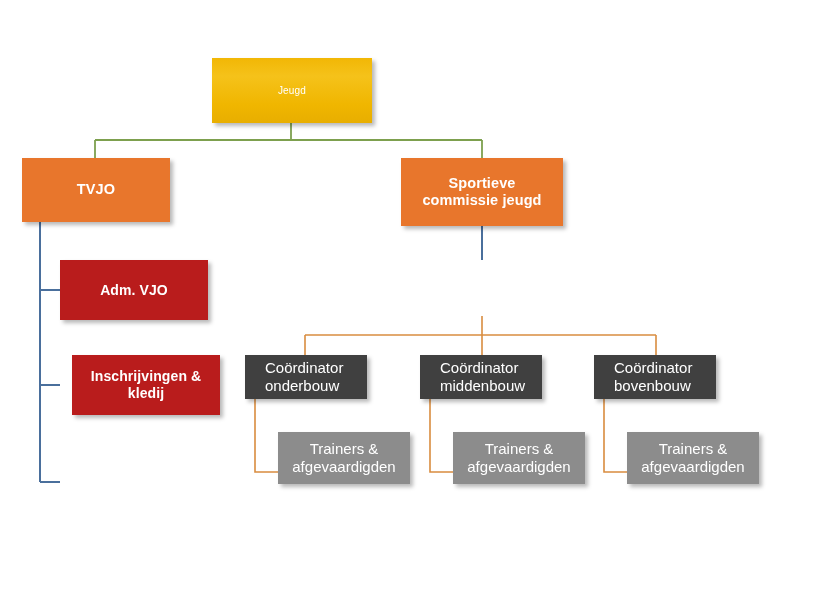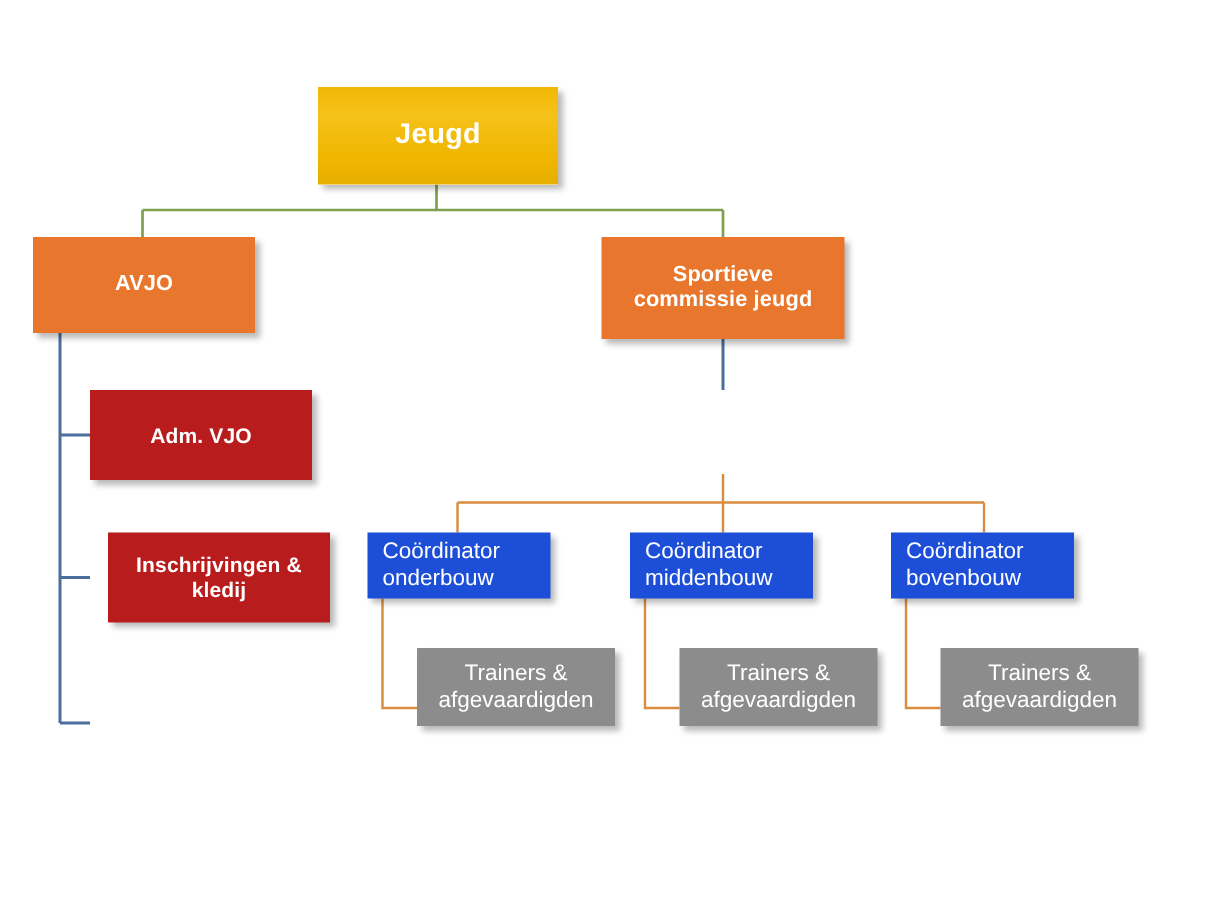--- a/index.html
+++ b/index.html
@@ -32,43 +32,43 @@
     align-items: center;
     justify-content: center;
     text-align: center;
     color: #ffffff;
     line-height: 1.18;
     box-shadow: 3px 3px 4px rgba(0,0,0,0.28);
     white-space: pre-line;
   }
   .node-root {
     background: linear-gradient(180deg, #f2b705 0%, #f5c21a 28%, #f0b600 72%, #e8ae00 100%);
-    font-weight: bold;
-    font-size: 19px;
+    font-weight: normal;
+    font-size: 10px;
     letter-spacing: 0.2px;
   }
   .node-dept {
     background: #e8762c;
     font-weight: bold;
     font-size: 14.5px;
     letter-spacing: 0.1px;
   }
   .node-sub {
     background: #b91c1c;
     font-weight: bold;
     font-size: 14px;
     letter-spacing: 0.1px;
   }
   .node-coord {
-    background: #1d4ed8;
+    background: #404040;
     font-weight: normal;
     font-size: 15px;
     justify-content: flex-start;
     text-align: left;
-    padding-left: 10px;
+    padding-left: 20px;
   }
   .node-trainer {
     background: #8c8c8c;
     font-weight: normal;
     font-size: 15px;
   }
 </style>
 </head>
 <body>
 
@@ -104,21 +104,21 @@
 
     <g>
       <path d="M255,399 L255,472 L278,472" stroke="#d98c3f" stroke-width="1.6" fill="none"></path>
       <path d="M430,399 L430,472 L453,472" stroke="#d98c3f" stroke-width="1.6" fill="none"></path>
       <path d="M604,399 L604,472 L627,472" stroke="#d98c3f" stroke-width="1.6" fill="none"></path>
     </g>
   </svg>
 
   <div class="node node-root" style="left:212px; top:58px; width:160px; height:65px;">Jeugd</div>
 
-  <div class="node node-dept" style="left:22px; top:158px; width:148px; height:64px;">AVJO</div>
+  <div class="node node-dept" style="left:22px; top:158px; width:148px; height:64px;">TVJO</div>
 
   <div class="node node-dept" style="left:401px; top:158px; width:162px; height:68px;">Sportieve
 commissie jeugd</div>
 
   <div class="node node-sub" style="left:60px; top:260px; width:148px; height:60px;">Adm. VJO</div>
 
   <div class="node node-sub" style="left:60px; top:355px; width:148px; height:60px;margin-left:12px;">Inschrijvingen &amp;
 kledij</div>
 
 

